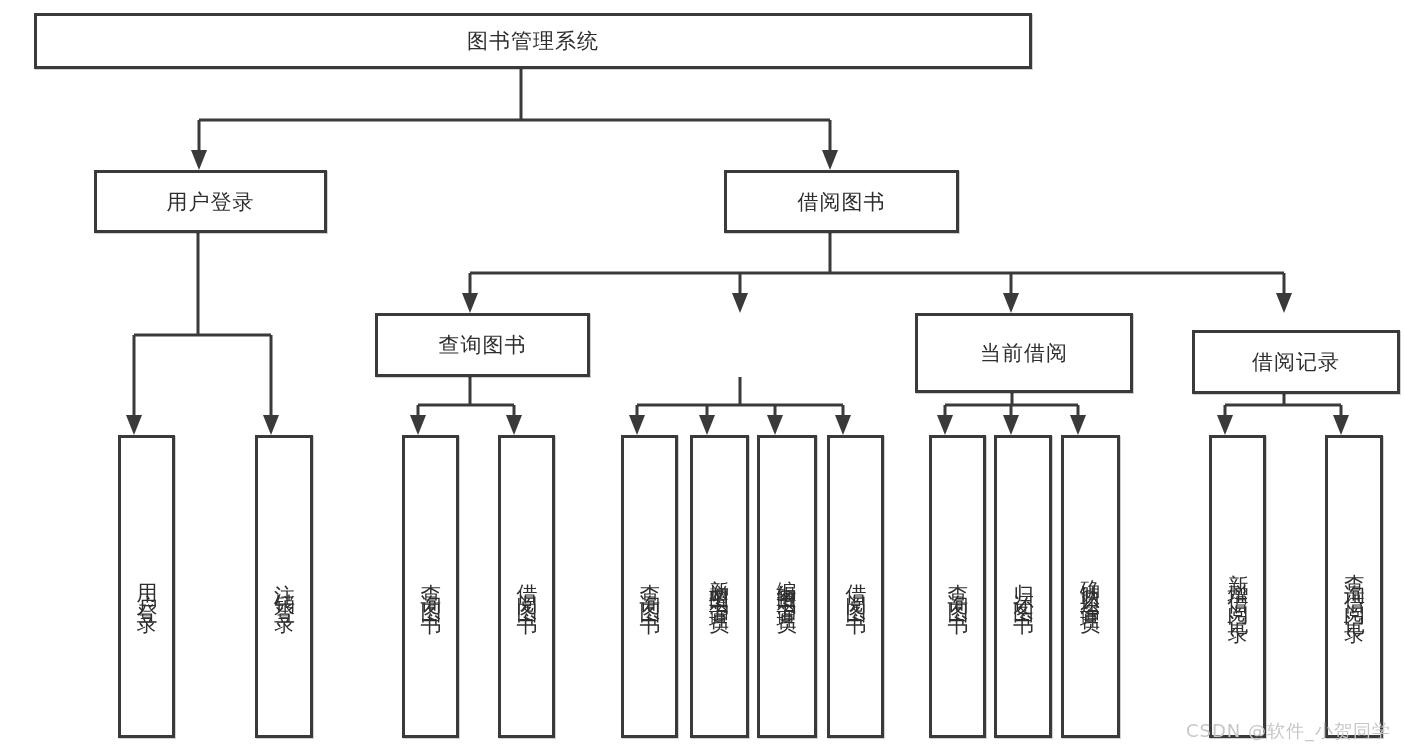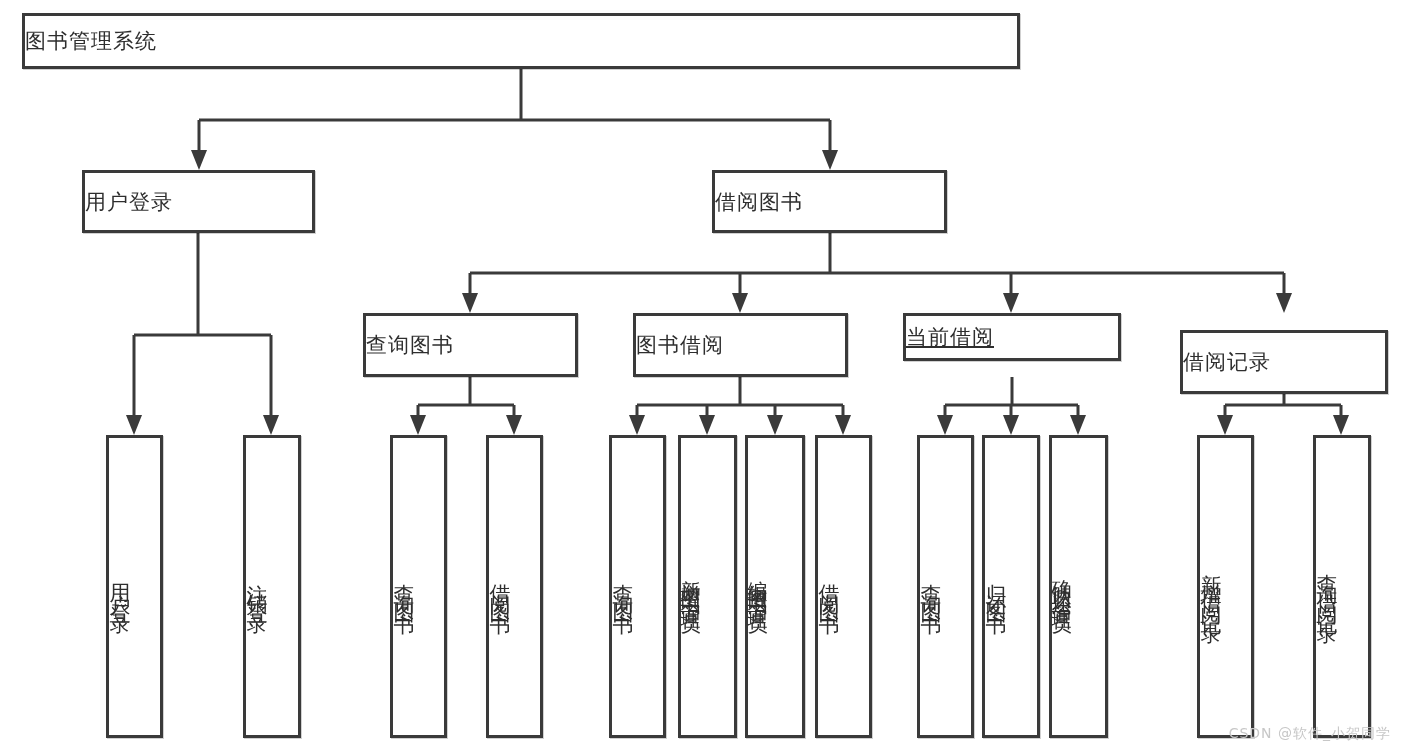--- a/index.html
+++ b/index.html
@@ -9,42 +9,43 @@
     background:#ffffff;
     font-family:"DejaVu Sans","Liberation Sans",sans-serif;
     overflow:hidden;
   }
   #wires{position:absolute;left:0;top:0;}
   .node{
     position:absolute;
     box-sizing:border-box;
     border:3px solid #3a3a3a;
     background:#ffffff;
-    display:flex;align-items:center;
+    display:flex;align-items:center;justify-content:center;
     color:#2e2e2e;
     font-size:21px;
     letter-spacing:1px;
     box-shadow:1px 1px 0 rgba(0,0,0,0.18);
+    margin-left:12px;
   }
   .leaf span{
     writing-mode:vertical-rl;
     text-orientation:mixed;
     font-size:21px;
     letter-spacing:10px;
     line-height:1;
     color:#2e2e2e;
   }
   .leaf.leaf-long span{
     font-size:20px;
     letter-spacing:5px;
   }
   .watermark{
     position:absolute;
     right:14px;bottom:4px;
-    font-size:14px;
+    font-size:18px;
     color:#c7c7c7;
     letter-spacing:1px;
     white-space:nowrap;
   }
 </style>
 </head>
 <body>
 
 <div id="stage">
 
@@ -95,24 +96,21 @@
   <div class="node" style="left:82px;top:170px;width:233px;height:63px;">
     <span>用户登录</span>
   </div>
   <div class="node" style="left:712px;top:170px;width:235px;height:63px;">
     <span>借阅图书</span>
   </div>
 
   <div class="node" style="left:363px;top:313px;width:215px;height:64px;">
     <span>查询图书</span>
   </div>
-  <div class="node" style="left:633px;top:313px;width:215px;height:64px;">
-    <span>图书借阅</span>
-  </div>
-  <div class="node" style="left:903px;top:313px;width:218px;height:48px;text-decoration:underline;">
+  <div class="node" style="left:903px;top:313px;width:218px;height:80px;">
     <span>当前借阅</span>
   </div>
   <div class="node" style="left:1180px;top:330px;width:208px;height:64px;">
     <span>借阅记录</span>
   </div>
 
   <div class="node leaf" style="left:106px;top:435px;width:57px;height:303px;">
     <span>用户登录</span>
   </div>
   <div class="node leaf" style="left:243px;top:435px;width:58px;height:303px;">

